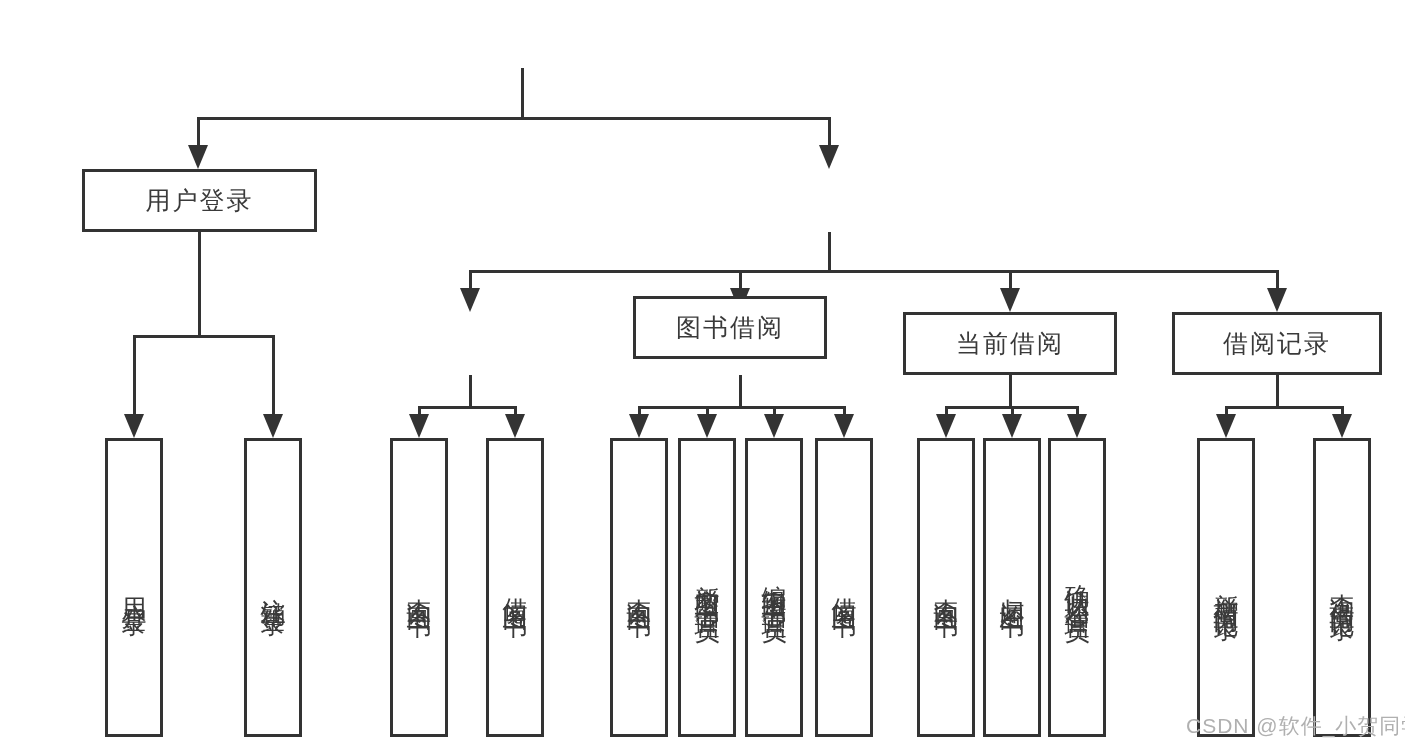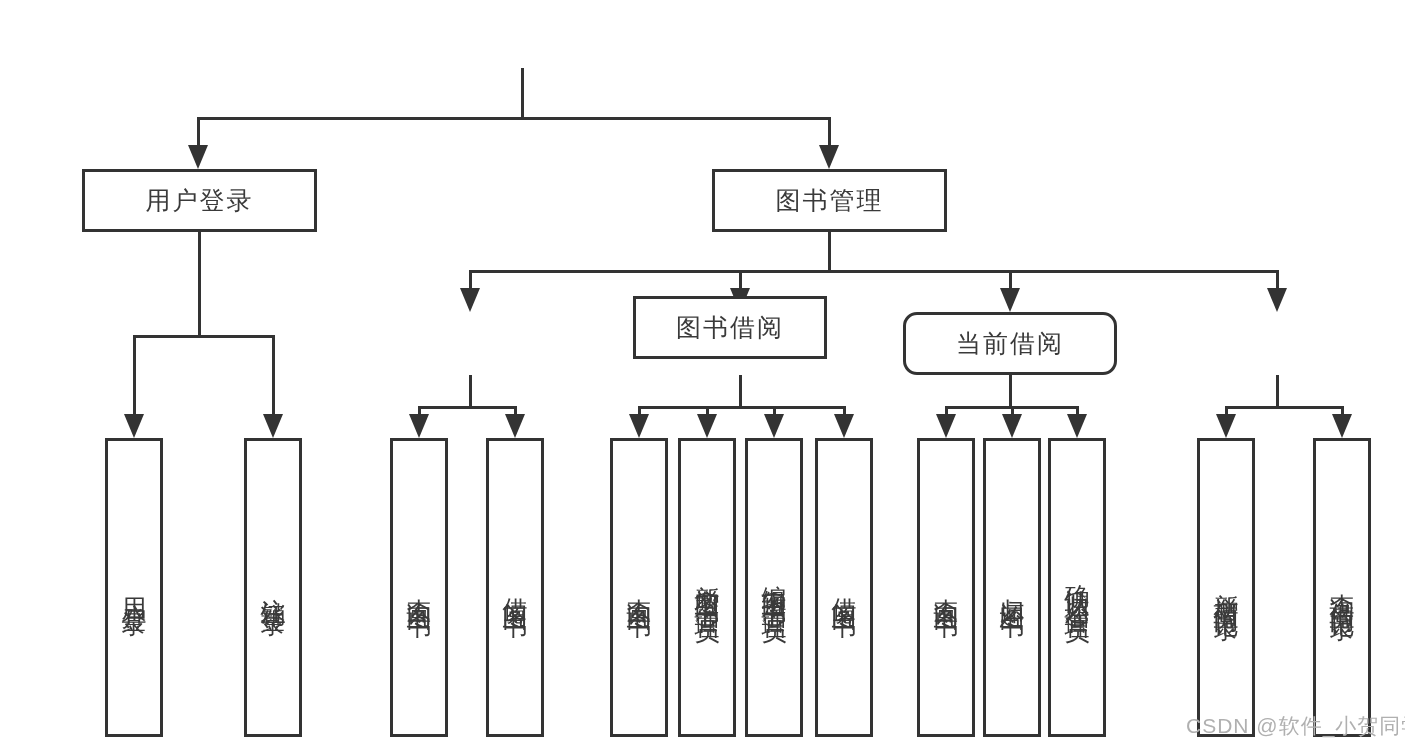--- a/index.html
+++ b/index.html
@@ -94,29 +94,29 @@
   <div class="hl" style="left:1224.5px;top:405.5px;width:119px;"></div>
   <div class="vl" style="left:1224.5px;top:405.5px;height:14px;"></div>
   <div class="arrow" style="left:1216px;top:414px;"></div>
   <div class="vl" style="left:1340.5px;top:405.5px;height:14px;"></div>
   <div class="arrow" style="left:1332px;top:414px;"></div>
 
 
   <div class="node" style="left:82px;top:169px;width:235px;height:63px;">
     <span>用户登录</span>
   </div>
-  <div class="node" style="left:712px;top:169px;width:235px;height:63px;">
-    <span>图书管理</span>
-  </div>
 
   <div class="node" style="left:633px;top:296px;width:194px;height:63px;">
     <span>图书借阅</span>
   </div>
-  <div class="node" style="left:903px;top:312px;width:214px;height:63px;border-radius:14px;">
+  <div class="node" style="left:903px;top:312px;width:214px;height:63px;">
     <span>当前借阅</span>
+  </div>
+  <div class="node" style="left:1172px;top:312px;width:210px;height:63px;">
+    <span>借阅记录</span>
   </div>
 
   <div class="leaf" style="left:105px;">
     <span>用户登录</span>
   </div>
   <div class="leaf" style="left:244px;">
     <span>注销登录</span>
   </div>
 
   <div class="leaf" style="left:390px;">

